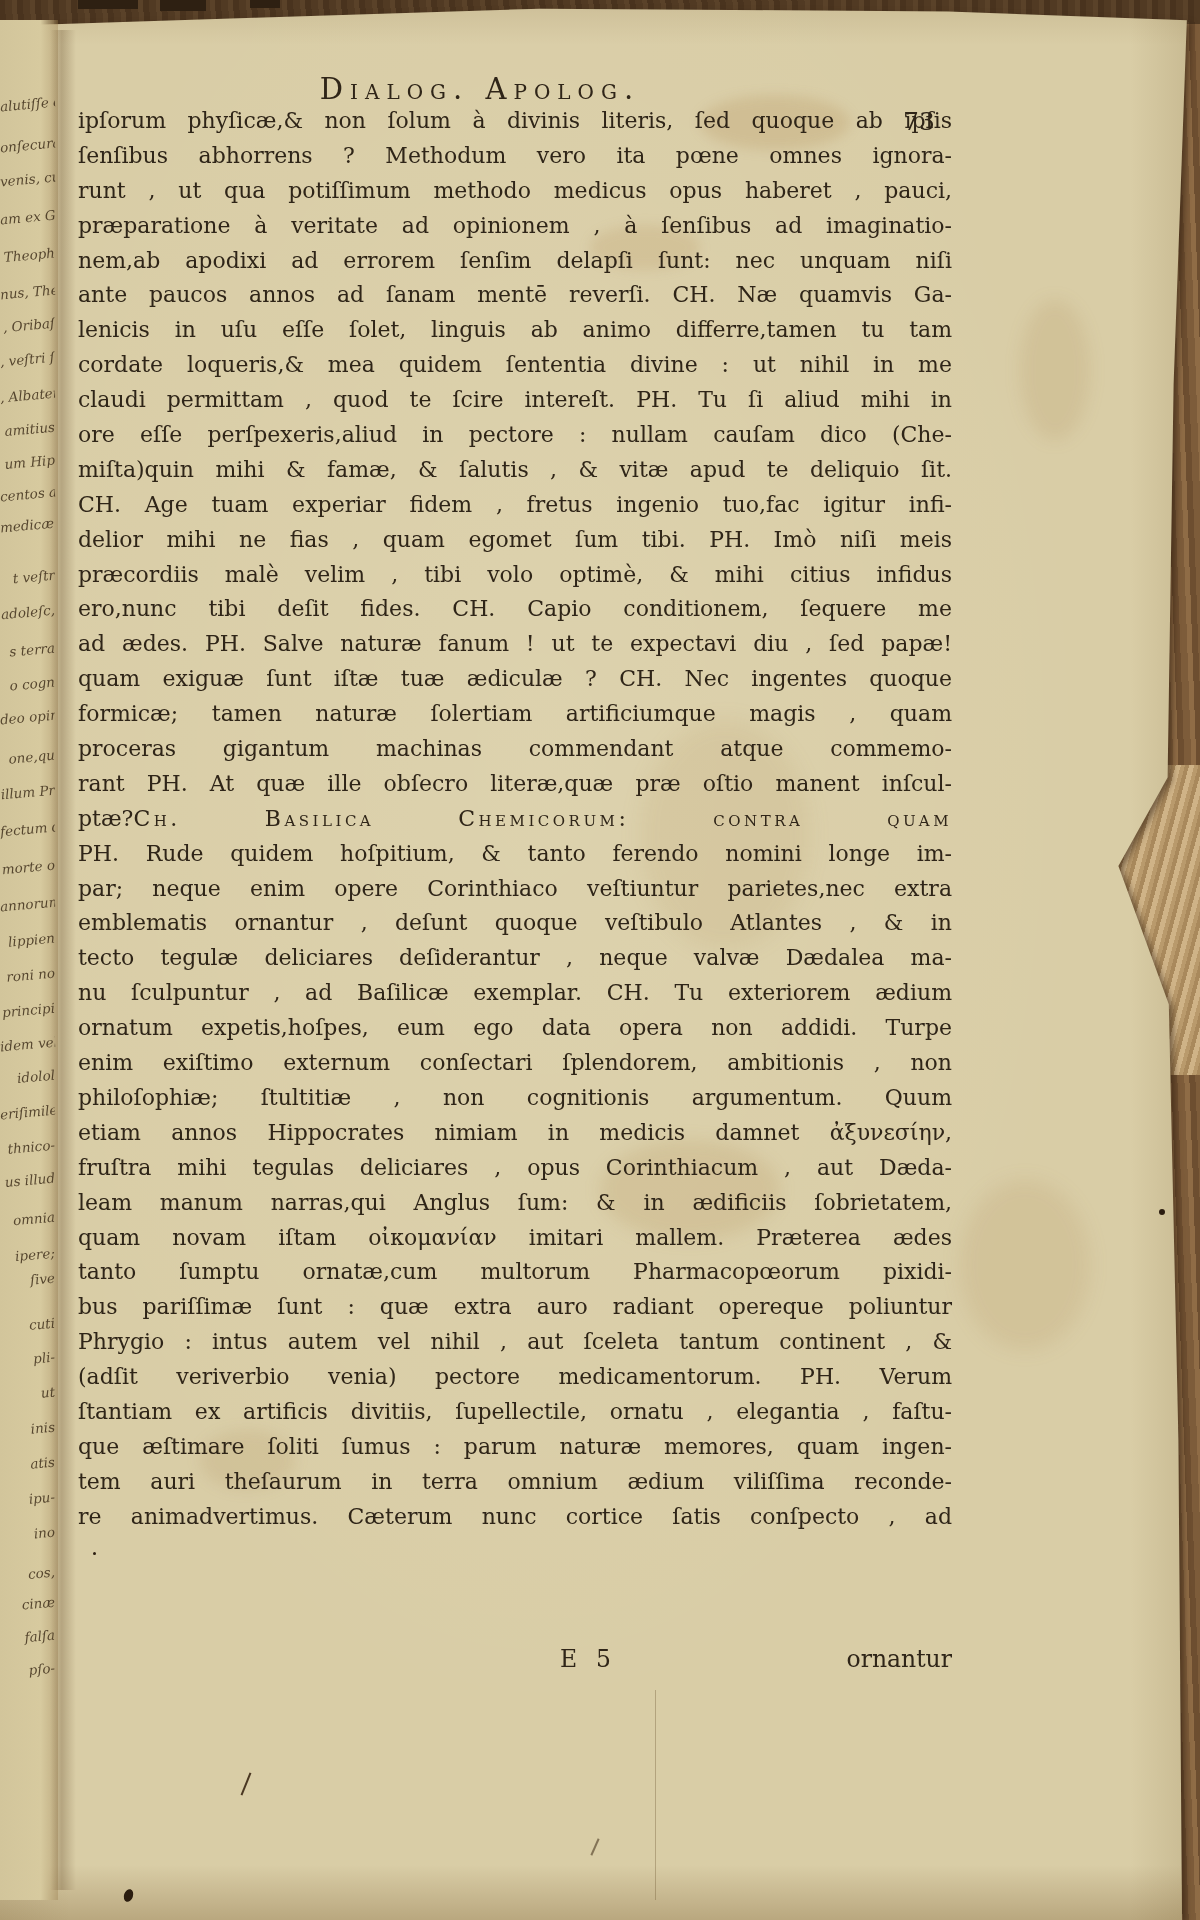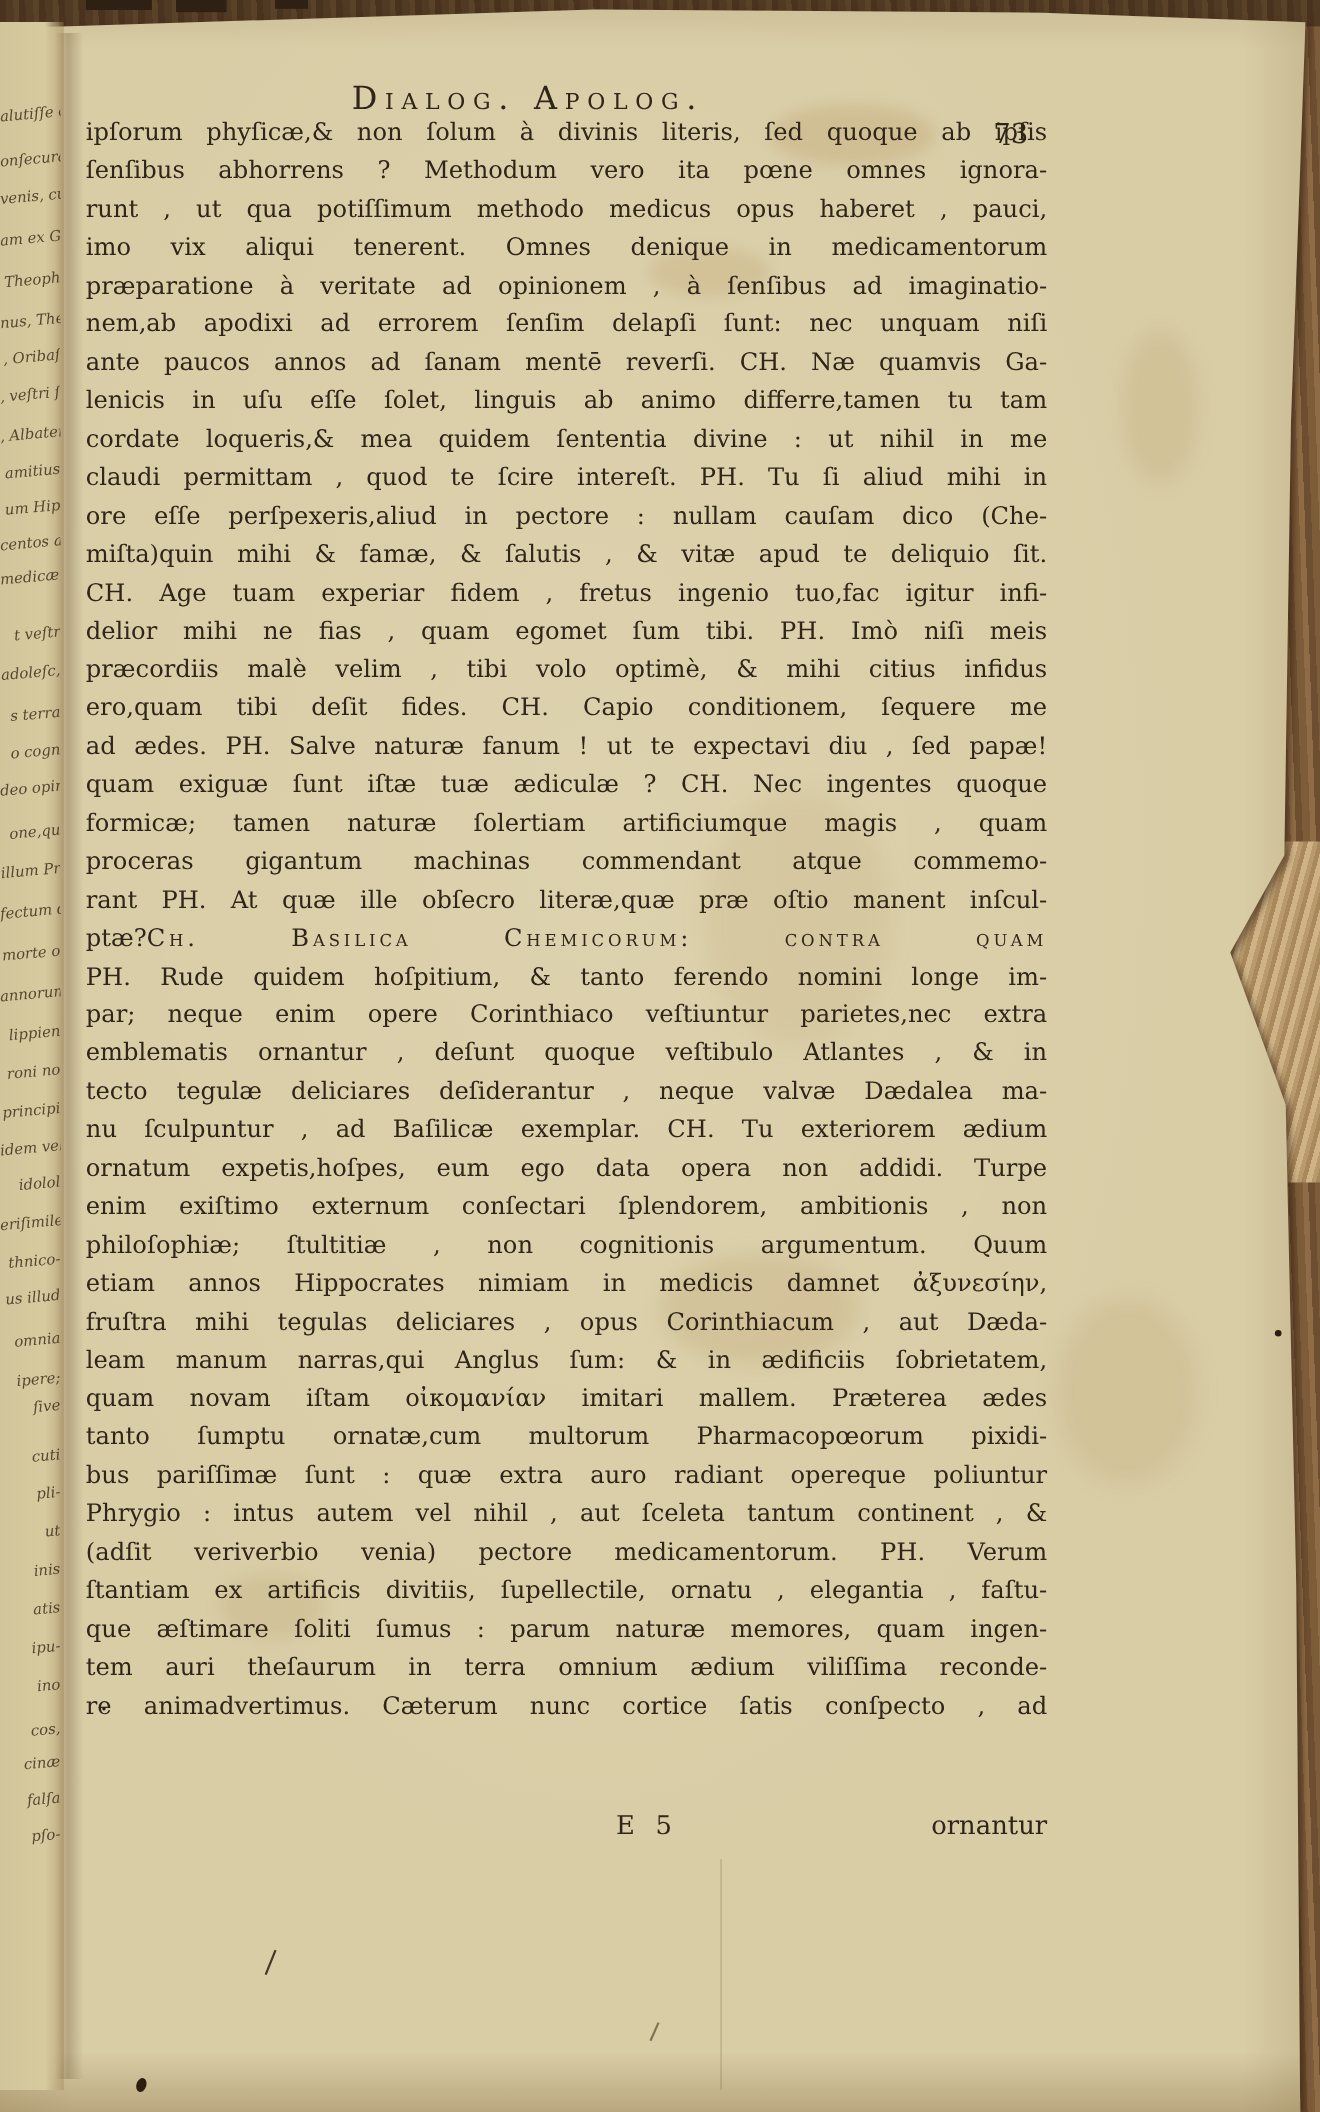--- a/index.html
+++ b/index.html
@@ -124,33 +124,32 @@
       <div class="frag" style="top: 1663px;">pſo-</div>
     </div>
 
   <div id="page-title">Dialog. Apolog.</div>
   <div id="folio">73</div>
 
   <div id="text-block">
       <div class="line">ipſorum phyſicæ,&amp; non ſolum à divinis literis, ſed quoque ab ipſis</div>
       <div class="line">ſenſibus abhorrens ? Methodum vero ita pœne omnes ignora-</div>
       <div class="line">runt , ut qua potiſſimum methodo medicus opus haberet , pauci,</div>
-      <div class="line">imo vix aliqui tenerent. Omnes denique in medicamentorum</div>
       <div class="line">præparatione à veritate ad opinionem , à ſenſibus ad imaginatio-</div>
       <div class="line">nem,ab apodixi ad errorem ſenſim delapſi ſunt: nec unquam niſi</div>
       <div class="line">ante paucos annos ad ſanam mentē reverſi. CH. Næ quamvis Ga-</div>
       <div class="line">lenicis in uſu eſſe ſolet, linguis ab animo differre,tamen tu tam</div>
       <div class="line">cordate loqueris,&amp; mea quidem ſententia divine : ut nihil in me</div>
       <div class="line">claudi permittam , quod te ſcire intereſt. PH. Tu ſi aliud mihi in</div>
       <div class="line">ore eſſe perſpexeris,aliud in pectore : nullam cauſam dico (Che-</div>
       <div class="line">miſta)quin mihi &amp; famæ, &amp; ſalutis , &amp; vitæ apud te deliquio ſit.</div>
       <div class="line">CH. Age tuam experiar fidem , fretus ingenio tuo,fac igitur infi-</div>
       <div class="line">delior mihi ne fias , quam egomet ſum tibi. PH. Imò niſi meis</div>
       <div class="line">præcordiis malè velim , tibi volo optimè, &amp; mihi citius infidus</div>
-      <div class="line">ero,quam tibi deſit fides. CH. Capio conditionem, ſequere me</div>
+      <div class="line">ero,nunc tibi deſit fides. CH. Capio conditionem, ſequere me</div>
       <div class="line">ad ædes. PH. Salve naturæ fanum ! ut te expectavi diu , ſed papæ!</div>
       <div class="line">quam exiguæ ſunt iſtæ tuæ ædiculæ ? CH. Nec ingentes quoque</div>
       <div class="line">formicæ; tamen naturæ ſolertiam artificiumque magis , quam</div>
       <div class="line">proceras gigantum machinas commendant atque commemo-</div>
       <div class="line">rant PH. At quæ ille obſecro literæ,quæ præ oſtio manent inſcul-</div>
       <div class="line"><span>ptæ?</span><span class="caps-seg">Ch. Basilica Chemicorum: contra quam</span></div>
       <div class="line">PH. Rude quidem hoſpitium, &amp; tanto ferendo nomini longe im-</div>
       <div class="line">par; neque enim opere Corinthiaco veſtiuntur parietes,nec extra</div>
       <div class="line">emblematis ornantur , deſunt quoque veſtibulo Atlantes , &amp; in</div>
       <div class="line">tecto tegulæ deliciares deſiderantur , neque valvæ Dædalea ma-</div>

